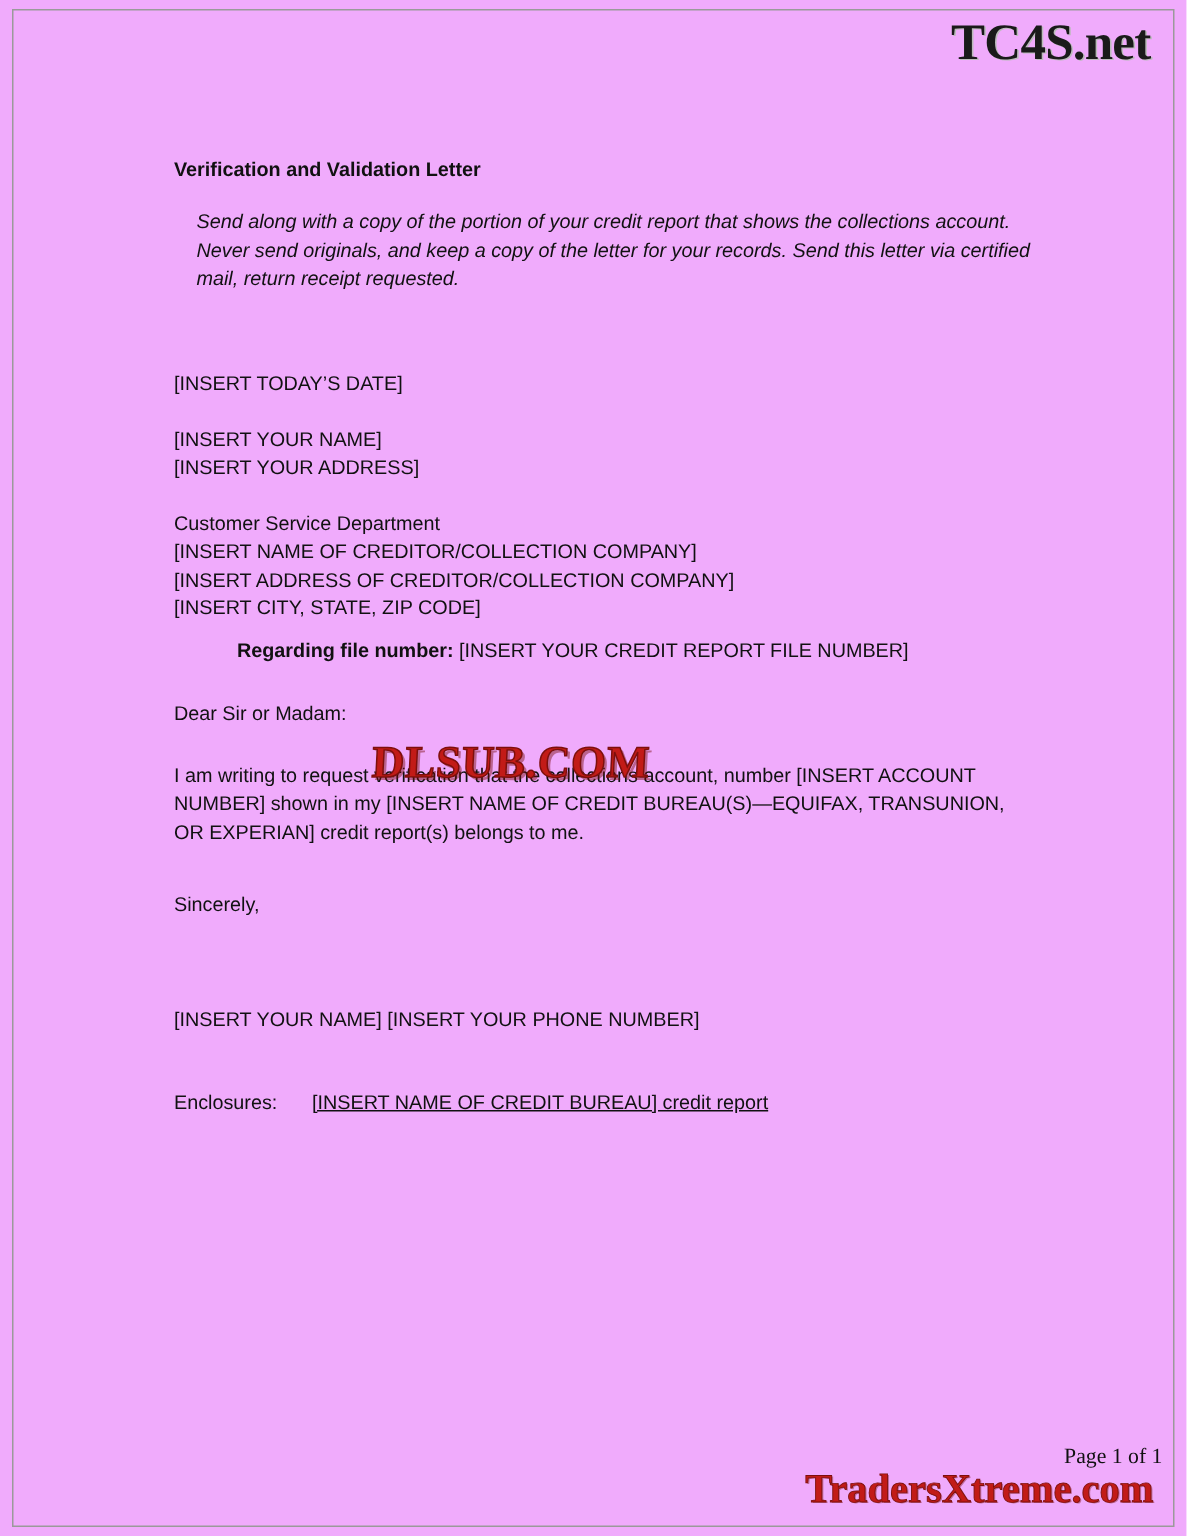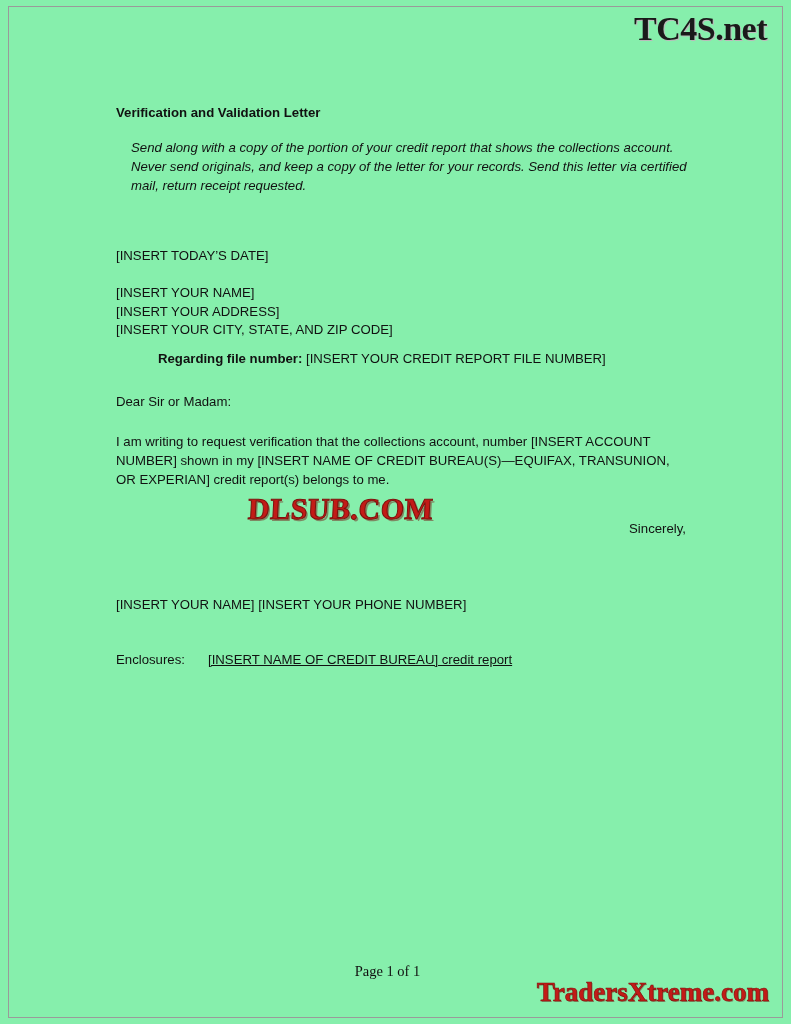--- a/index.html
+++ b/index.html
@@ -7,21 +7,21 @@
     padding: 0;
     background: #ffffff;
   }
   body {
     font-family: "Liberation Sans", sans-serif;
   }
   .page {
     position: relative;
     width: 791px;
     height: 1024px;
-    background: #86efac;
+    background: #f0abfc;
     overflow: hidden;
     box-sizing: border-box;
   }
   .page-border {
     position: absolute;
     left: 8px;
     top: 6px;
     width: 775px;
     height: 1012px;
     border: 1px solid #9a9a9a;
@@ -95,36 +95,36 @@
   .regarding {
     margin-top: 10px;
     padding-left: 42px;
   }
   .regarding b { font-weight: bold; }
   .para {
     margin-top: 22px;
     width: 564px;
     line-height: 18.8px;
   }
-  .sincerely { margin-top: 30px; text-align: right; }
+  .sincerely { margin-top: 30px; }
   .signature-block { margin-top: 58px; }
   .enclosures {
     margin-top: 36px;
     text-decoration: underline;
   }
   .enclosures .label {
     display: inline-block;
     width: 92px;
   }
   .footer {
     position: absolute;
     left: 0;
     right: 16px;
     bottom: 44px;
-    text-align: center;
+    text-align: right;
     font-family: "Liberation Serif", serif;
     font-size: 14.5px;
     color: #111111;
   }
 </style>
 </head>
 <body>
 
 <div class="page">
 
@@ -135,23 +135,28 @@
   <div class="doc-body">
 
     <p class="title">Verification and Validation Letter</p>
     <p class="subtitle">Send along with a copy of the portion of your credit report that shows the collections account. Never send originals, and keep a copy of the letter for your records. Send this letter via certified mail, return receipt requested.</p>
 
     <div class="gap-lg">[INSERT TODAY’S DATE]</div>
 
     <div class="block">
       <span class="line">[INSERT YOUR NAME]</span>
       <span class="line">[INSERT YOUR ADDRESS]</span>
-      <span class="line">[INSERT YOUR CITY, STATE, AND ZIP CODE]</span>
     </div>
 
+    <div class="block">
+      <span class="line">Customer Service Department</span>
+      <span class="line">[INSERT NAME OF CREDITOR/COLLECTION COMPANY]</span>
+      <span class="line">[INSERT ADDRESS OF CREDITOR/COLLECTION COMPANY]</span>
+      <span class="line">[INSERT CITY, STATE, ZIP CODE]</span>
+    </div>
 
     <div class="regarding">
       <b>Regarding file number:</b>
       <span>[INSERT YOUR CREDIT REPORT FILE NUMBER]</span>
     </div>
 
     <div class="gap-md">Dear Sir or Madam:</div>
 
     <div class="para">I am writing to request verification that the collections account, number [INSERT ACCOUNT NUMBER] shown in my [INSERT NAME OF CREDIT BUREAU(S)—EQUIFAX, TRANSUNION, OR EXPERIAN] credit report(s) belongs to me.</div>
 

